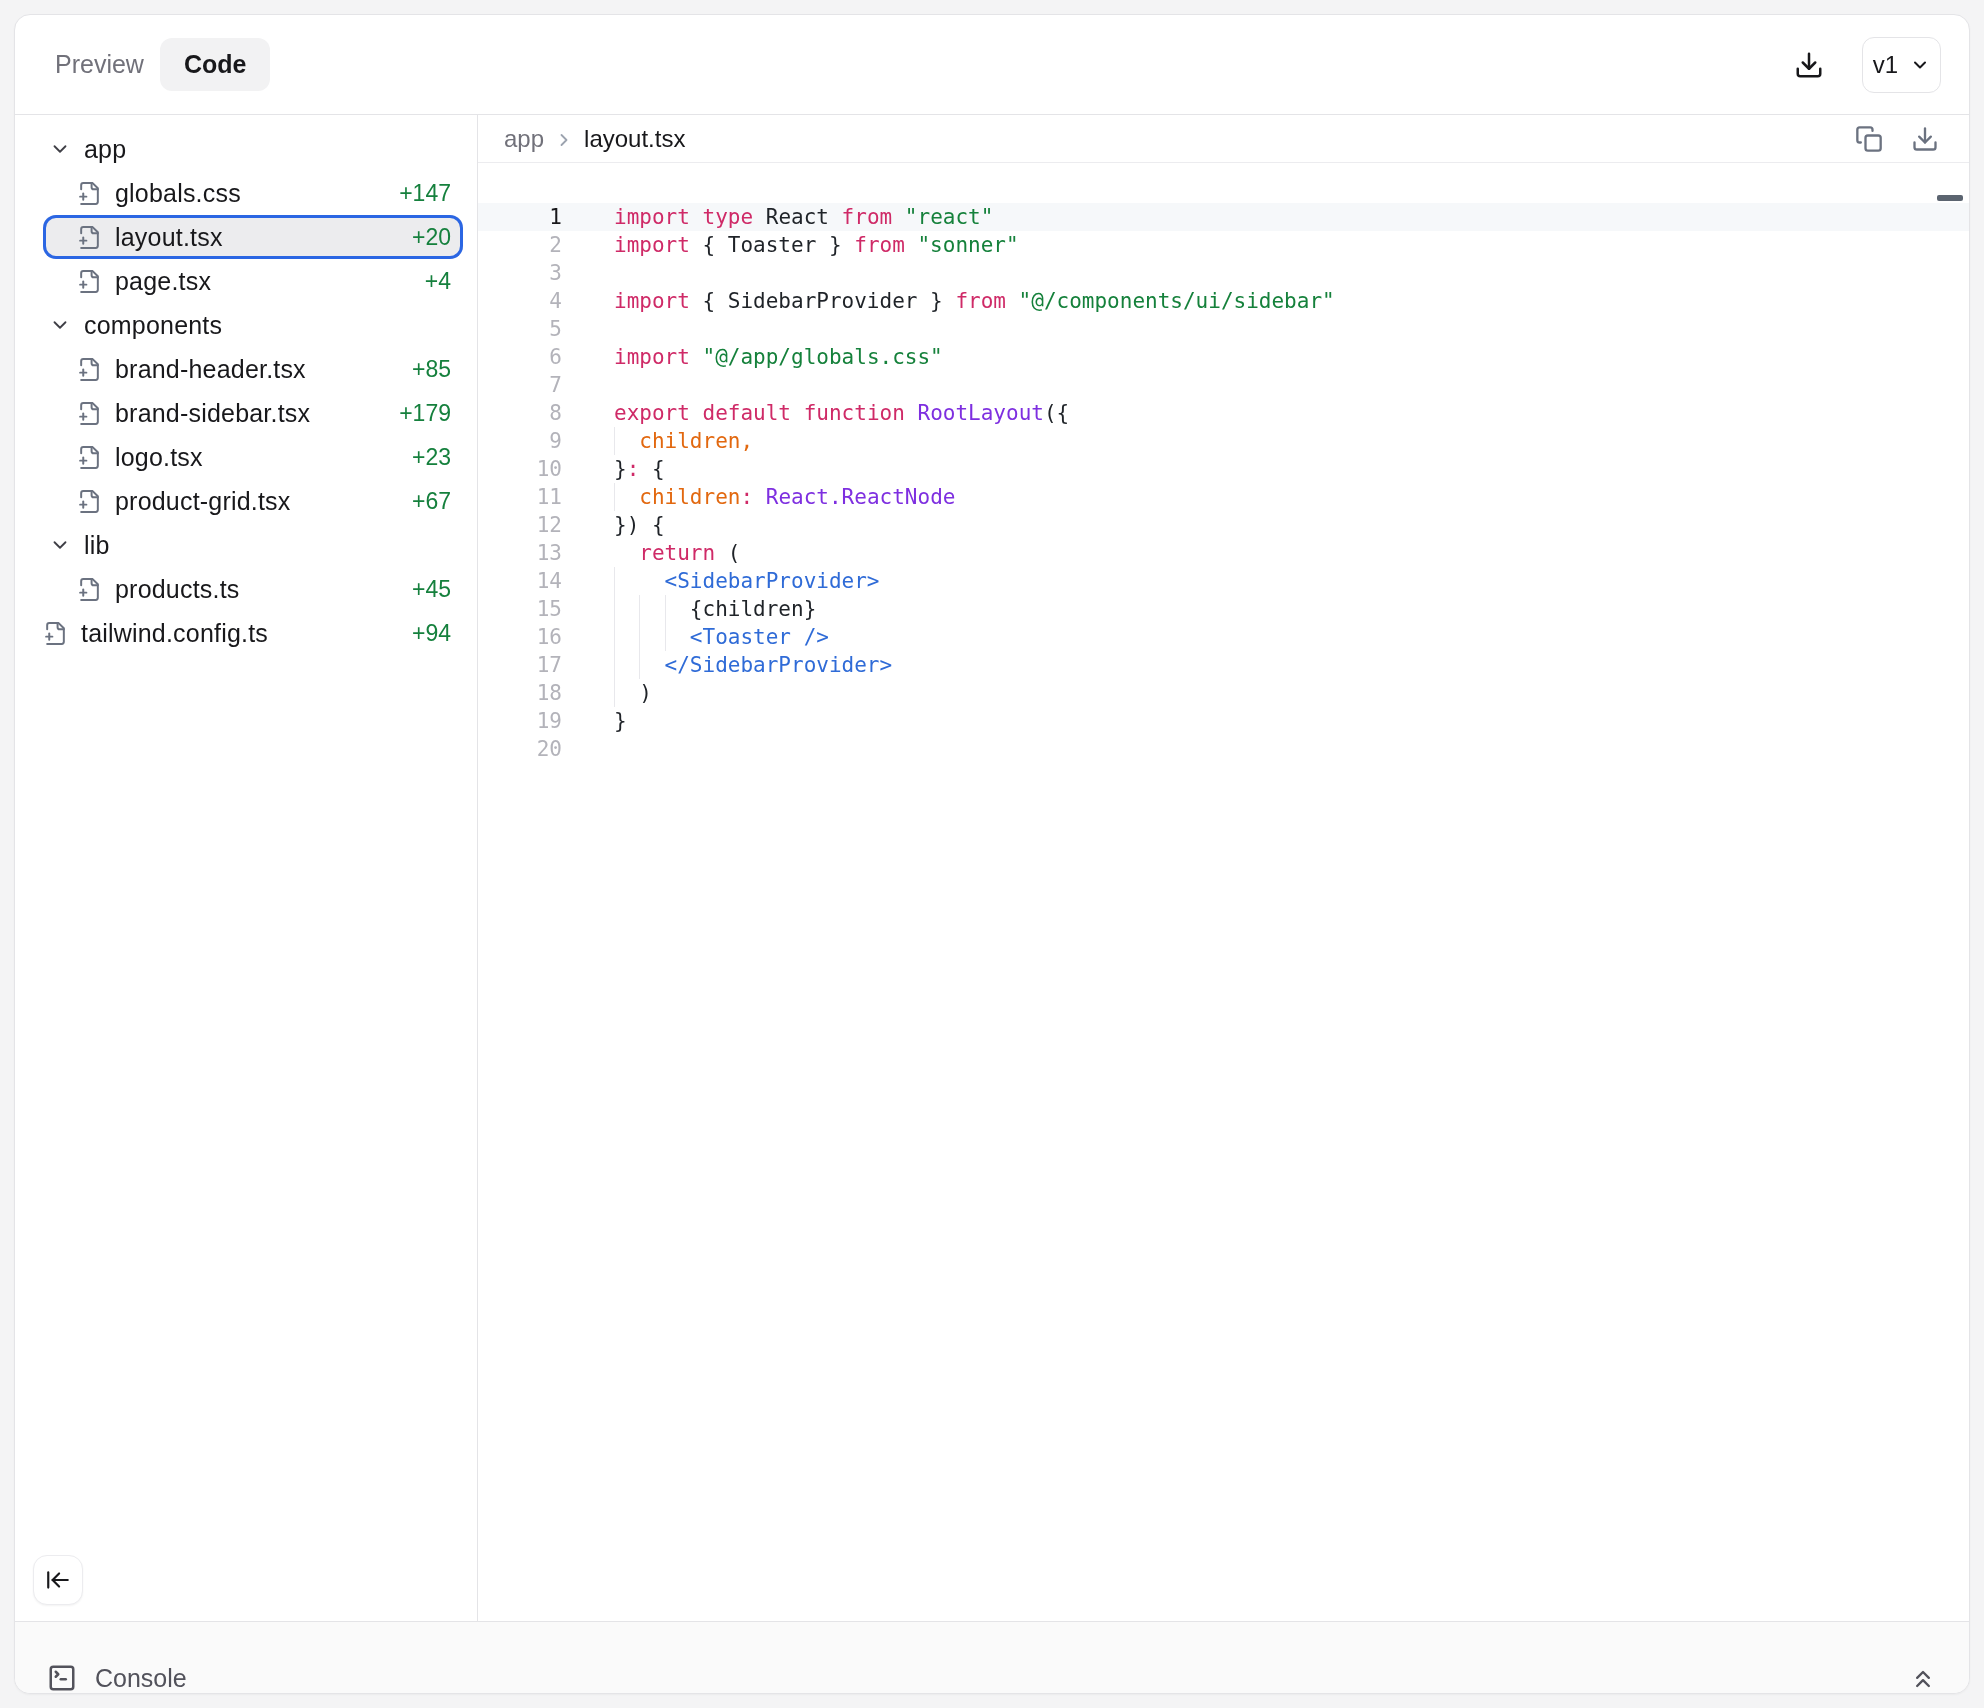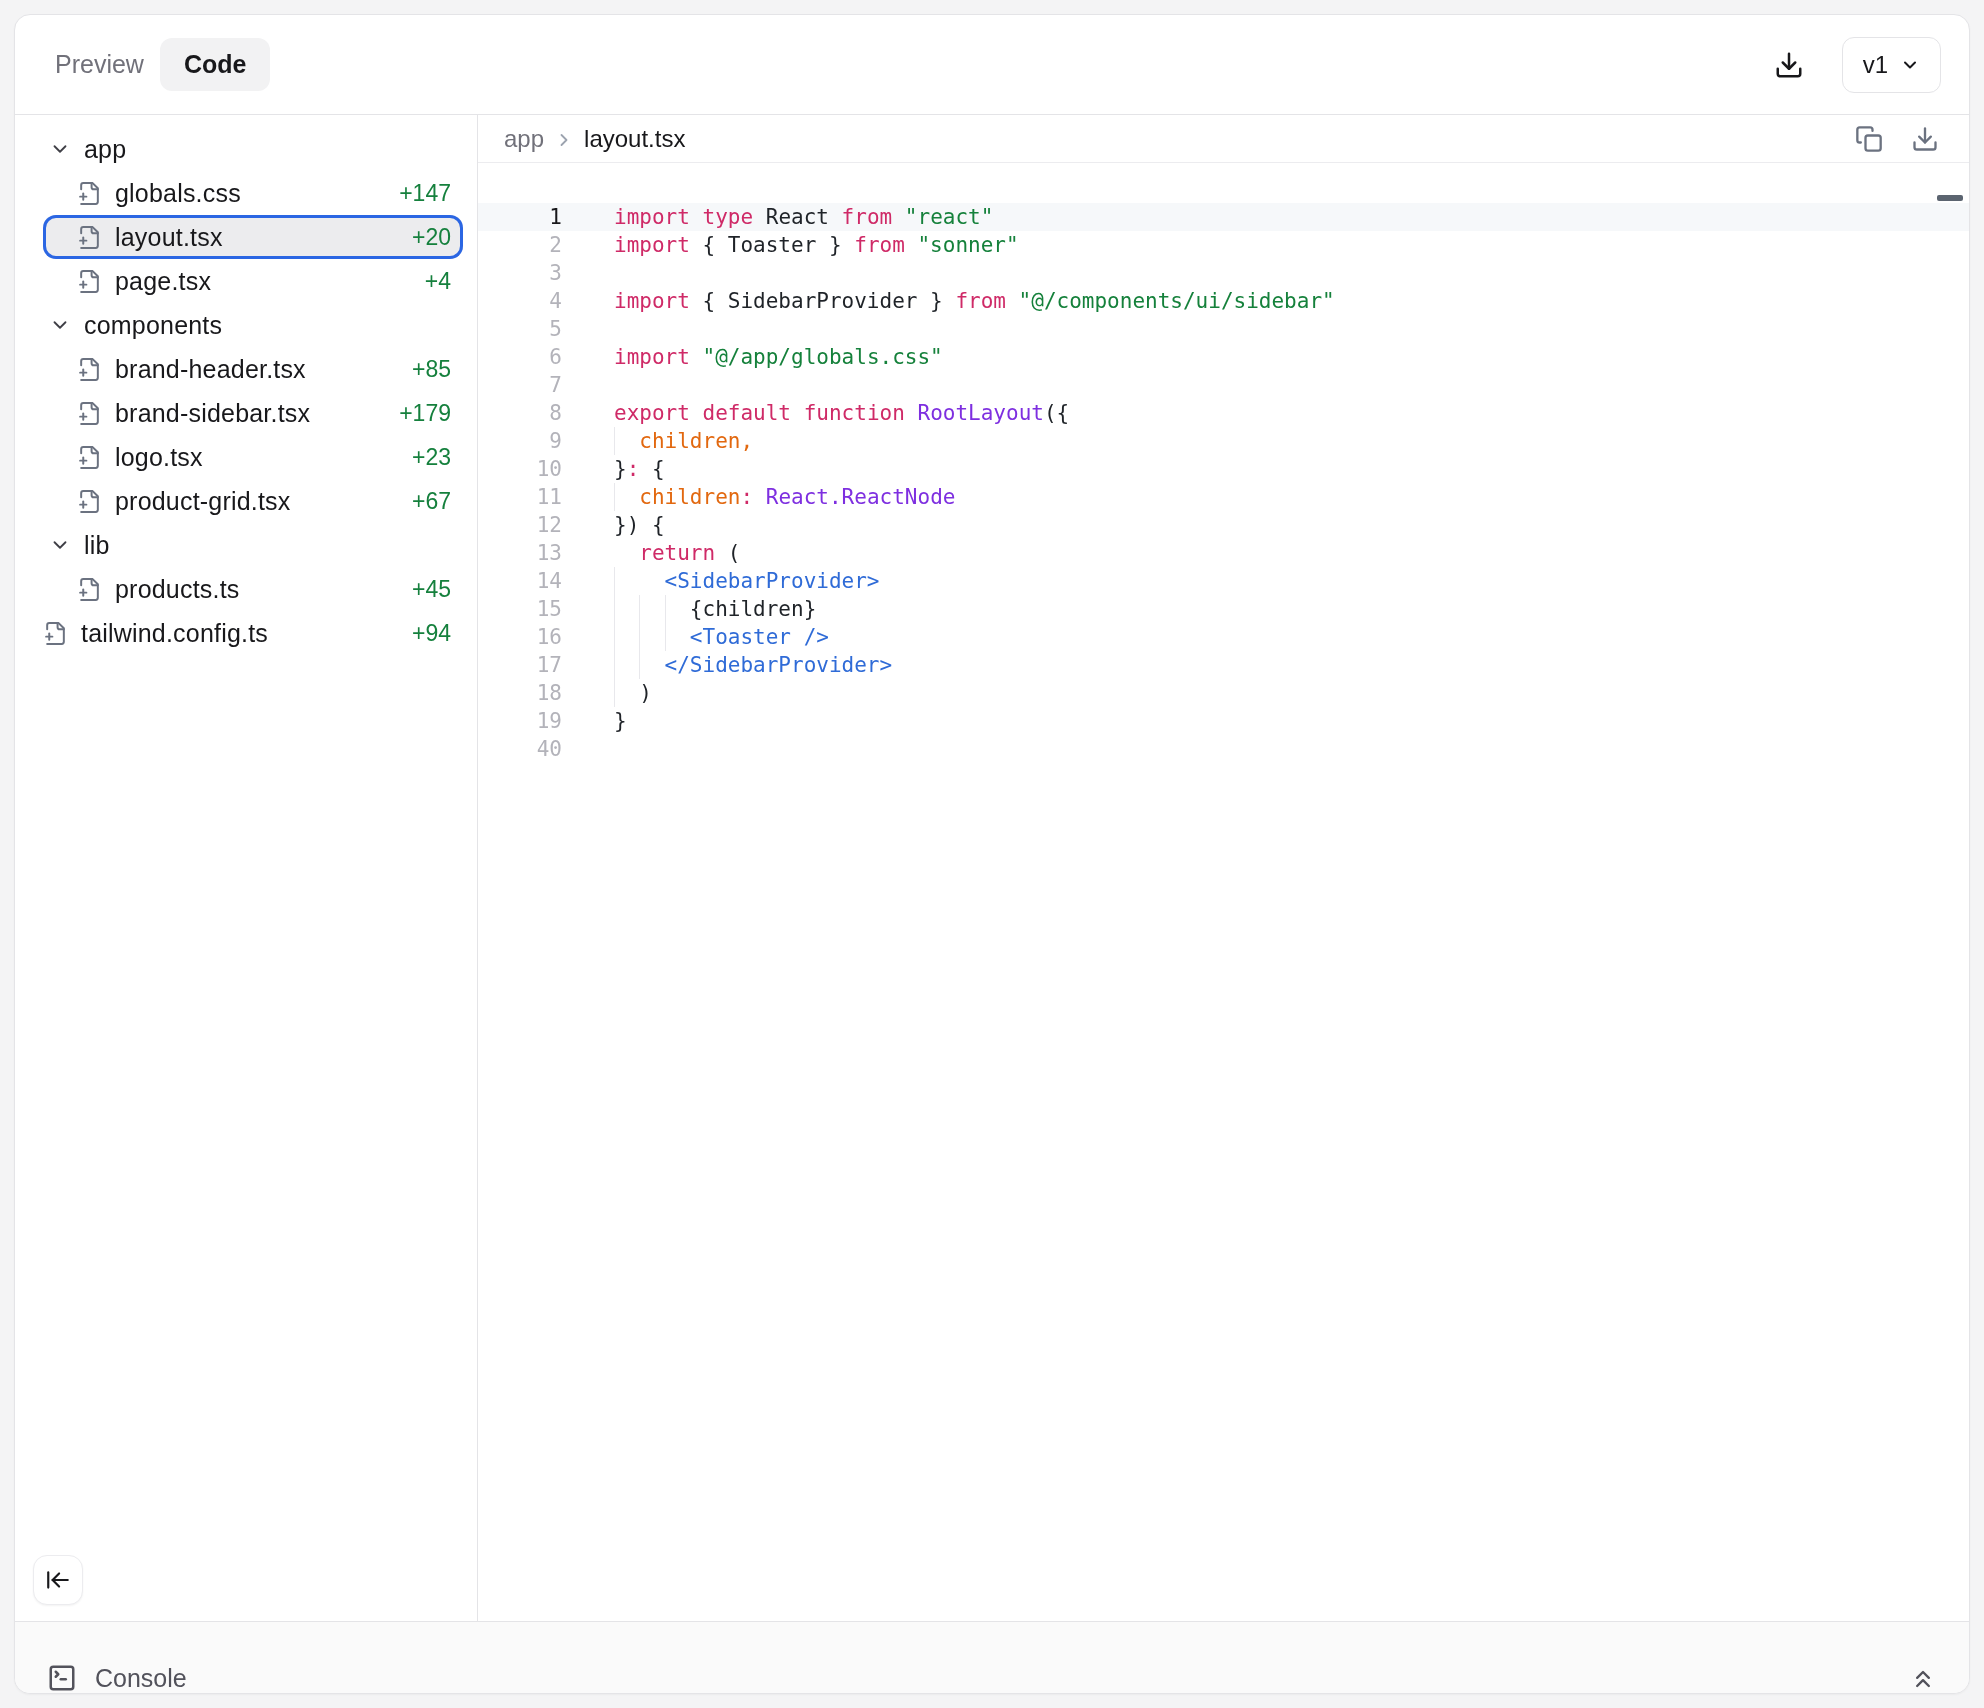--- a/index.html
+++ b/index.html
@@ -44,21 +44,21 @@
   .iconbtn {
     border:none; background:transparent; cursor:pointer;
     width:34px; height:34px; display:flex; align-items:center; justify-content:center;
     color: var(--text);
   }
   .iconbtn svg { width:30px; height:30px; }
   .verbtn {
     display:flex; align-items:center; gap:12px;
     background:var(--card-bg); cursor:pointer;
     border:1px solid var(--border); border-radius:12px;
-    height:56px; padding:0 20px;
+    height:56px; padding:0 10px;
     font-family:inherit; font-size:24px; font-weight:500; color:var(--text);
   }
   .verbtn svg { width:20px; height:20px; }
 
   
   .main { flex:1; display:flex; min-height:0; }
   .sidebar {
     width:463px; flex:0 0 463px;
     border-right:1px solid var(--border);
     position:relative;
@@ -376,21 +376,21 @@
             <div class="cl"><span class="ln">10</span><span class="ct"><span class="tok-p">}</span><span class="tok-k">:</span><span class="tok-p"> {</span></span></div>
             <div class="cl"><span class="ln">11</span><span class="ct"><span class="tok-p">  </span><span class="tok-v">children</span><span class="tok-k">:</span><span class="tok-p"> </span><span class="tok-t">React.ReactNode</span></span></div>
             <div class="cl"><span class="ln">12</span><span class="ct"><span class="tok-p">}) {</span></span></div>
             <div class="cl"><span class="ln">13</span><span class="ct"><span class="tok-p">  </span><span class="tok-k">return</span><span class="tok-p"> (</span></span></div>
             <div class="cl"><span class="ln">14</span><span class="ct"><span class="tok-p">    </span><span class="tok-c">&lt;SidebarProvider&gt;</span></span></div>
             <div class="cl"><span class="ln">15</span><span class="ct"><span class="tok-p">      {children}</span></span></div>
             <div class="cl"><span class="ln">16</span><span class="ct"><span class="tok-p">      </span><span class="tok-c">&lt;Toaster /&gt;</span></span></div>
             <div class="cl"><span class="ln">17</span><span class="ct"><span class="tok-p">    </span><span class="tok-c">&lt;/SidebarProvider&gt;</span></span></div>
             <div class="cl"><span class="ln">18</span><span class="ct"><span class="tok-p">  )</span></span></div>
             <div class="cl"><span class="ln">19</span><span class="ct"><span class="tok-p">}</span></span></div>
-            <div class="cl"><span class="ln">40</span><span class="ct"></span></div>
+            <div class="cl"><span class="ln">20</span><span class="ct"></span></div>
           </div>
         <div class="minimap-dash"></div>
       <div class="guide" style="left: 136px; top: 264px; height: 28px;"></div>
           <div class="guide" style="left: 136px; top: 320px; height: 28px;"></div>
           <div class="guide" style="left: 136px; top: 404px; height: 140px;"></div>
           <div class="guide" style="left: 161.28px; top: 432px; height: 84px;"></div>
           <div class="guide" style="left: 186.56px; top: 432px; height: 56px;"></div>
         </div>
     </section>
   </div>

